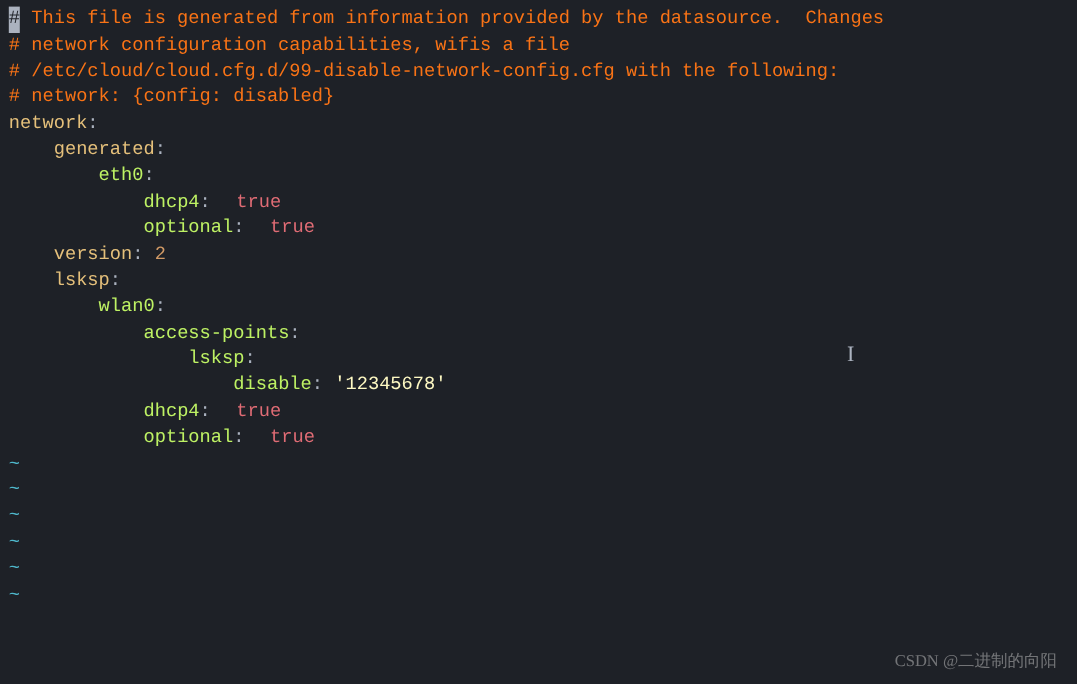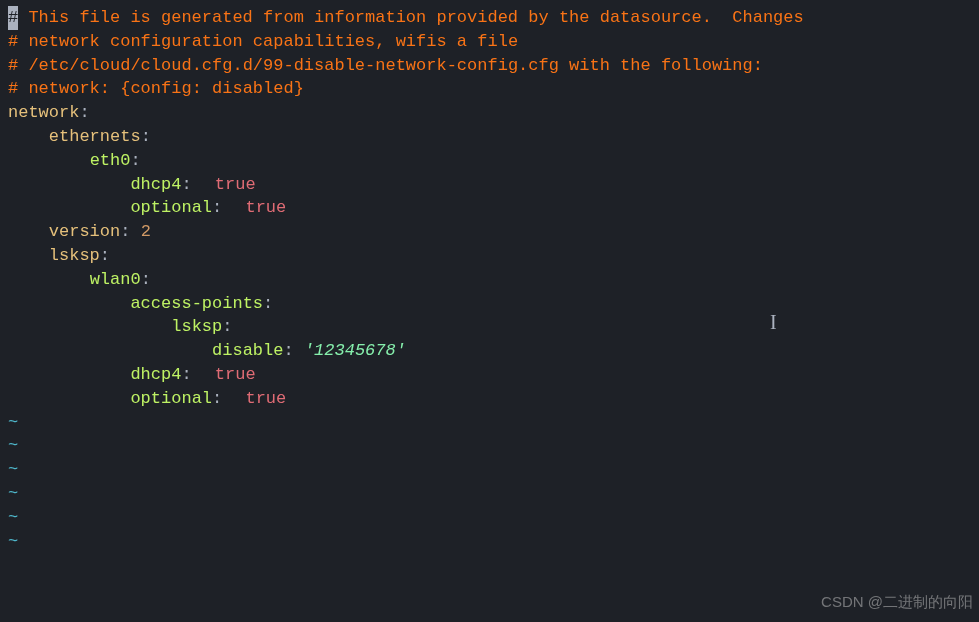--- a/index.html
+++ b/index.html
@@ -15,55 +15,55 @@
       position: relative;
       padding: 6px 8px;
     }
     .line { white-space: pre; }
     .comment { color: #f97316; }
     .key { color: #e5c07b; text-align: right; }
     .key-sub { color: #bef264; }
     .colon { color: #abb2bf; }
     .bool { color: #e06c75; margin-left: 13px; }
     .number { color: #d19a66; }
-    .string { color: #86efac; font-style: italic; }
+    .string { color: #fef9c3; }
     .tilde { color: #4fb8cc; }
     .cursor-block {
       background: #abb2bf;
       color: #1e2127;
       display: inline-block;
       width: 0.6em;
     }
     .watermark {
       position: absolute;
       bottom: 10px;
-      right: 6px;
+      right: 18px;
       color: rgba(200,200,200,0.5);
       font-size: 15px;
-      font-family: Liberation Sans, sans-serif;
+      font-family: Liberation Serif, serif;
     }
     .text-cursor {
       position: absolute;
       top: 308px;
       left: 770px;
       color: #abb2bf;
       font-size: 20px;
       font-family: serif;
     }
   </style>
 </head>
 <body>
 
 <div>
 <div class="line"><span class="cursor-block">#</span><span class="comment"> This file is generated from information provided by the datasource.  Changes</span></div>
 <div class="line comment"># network configuration capabilities, wifis a file</div>
 <div class="line comment"># /etc/cloud/cloud.cfg.d/99-disable-network-config.cfg with the following:</div>
 <div class="line comment"># network: {config: disabled}</div>
 <div class="line"><span class="key">network</span><span class="colon">:</span></div>
-<div class="line">    <span class="key">ethernets</span><span class="colon">:</span></div>
+<div class="line">    <span class="key">generated</span><span class="colon">:</span></div>
 <div class="line">        <span class="key-sub">eth0</span><span class="colon">:</span></div>
 <div class="line">            <span class="key-sub">dhcp4</span><span class="colon">: </span><span class="bool">true</span></div>
 <div class="line">            <span class="key-sub">optional</span><span class="colon">: </span><span class="bool">true</span></div>
 <div class="line">    <span class="key">version</span><span class="colon">: </span><span class="number">2</span></div>
 <div class="line">    <span class="key">lsksp</span><span class="colon">:</span></div>
 <div class="line">        <span class="key-sub">wlan0</span><span class="colon">:</span></div>
 <div class="line">            <span class="key-sub">access-points</span><span class="colon">:</span></div>
 <div class="line">                <span class="key-sub">lsksp</span><span class="colon">:</span></div>
 <div class="line">                    <span class="key-sub">disable</span><span class="colon">: </span><span class="string">'12345678'</span></div>
 <div class="line">            <span class="key-sub">dhcp4</span><span class="colon">: </span><span class="bool">true</span></div>

